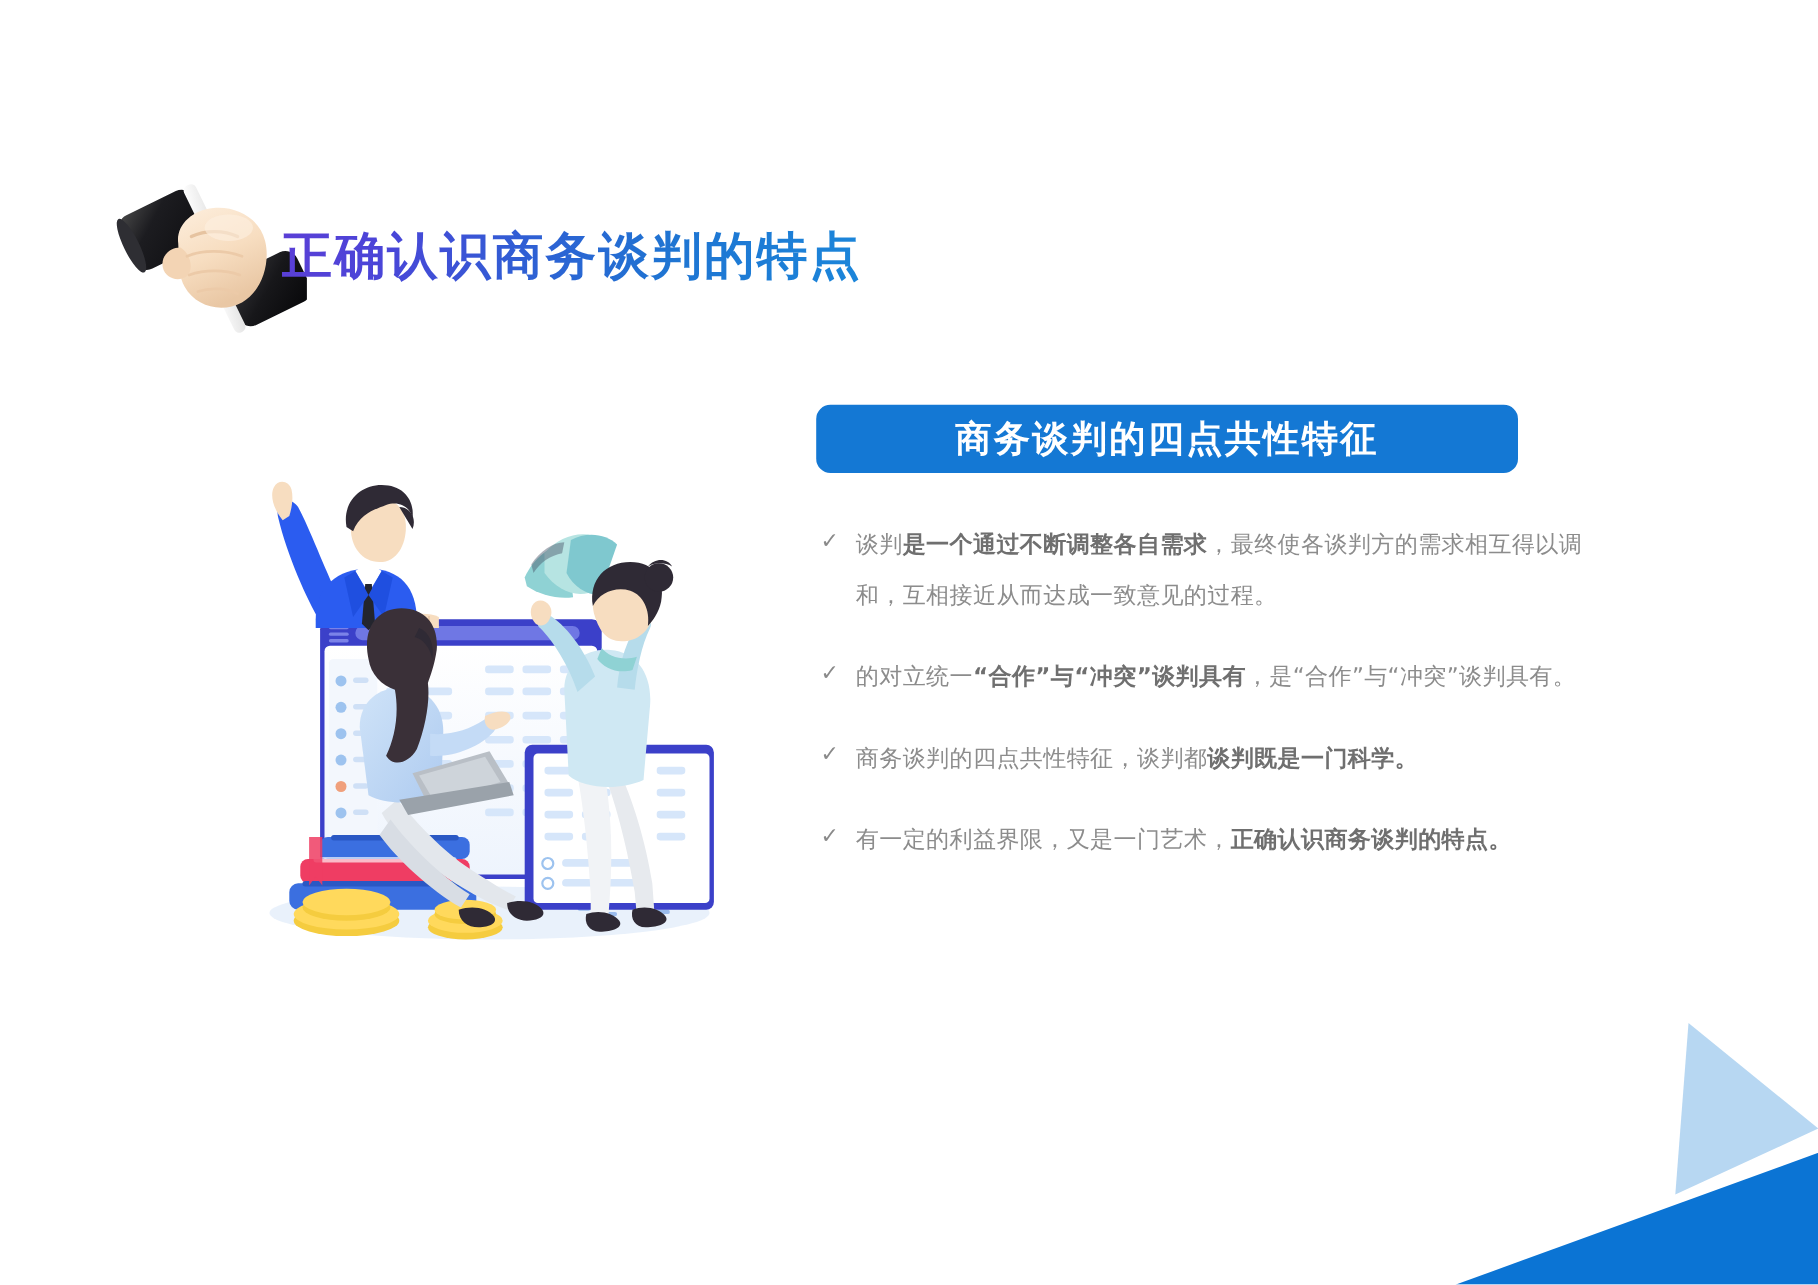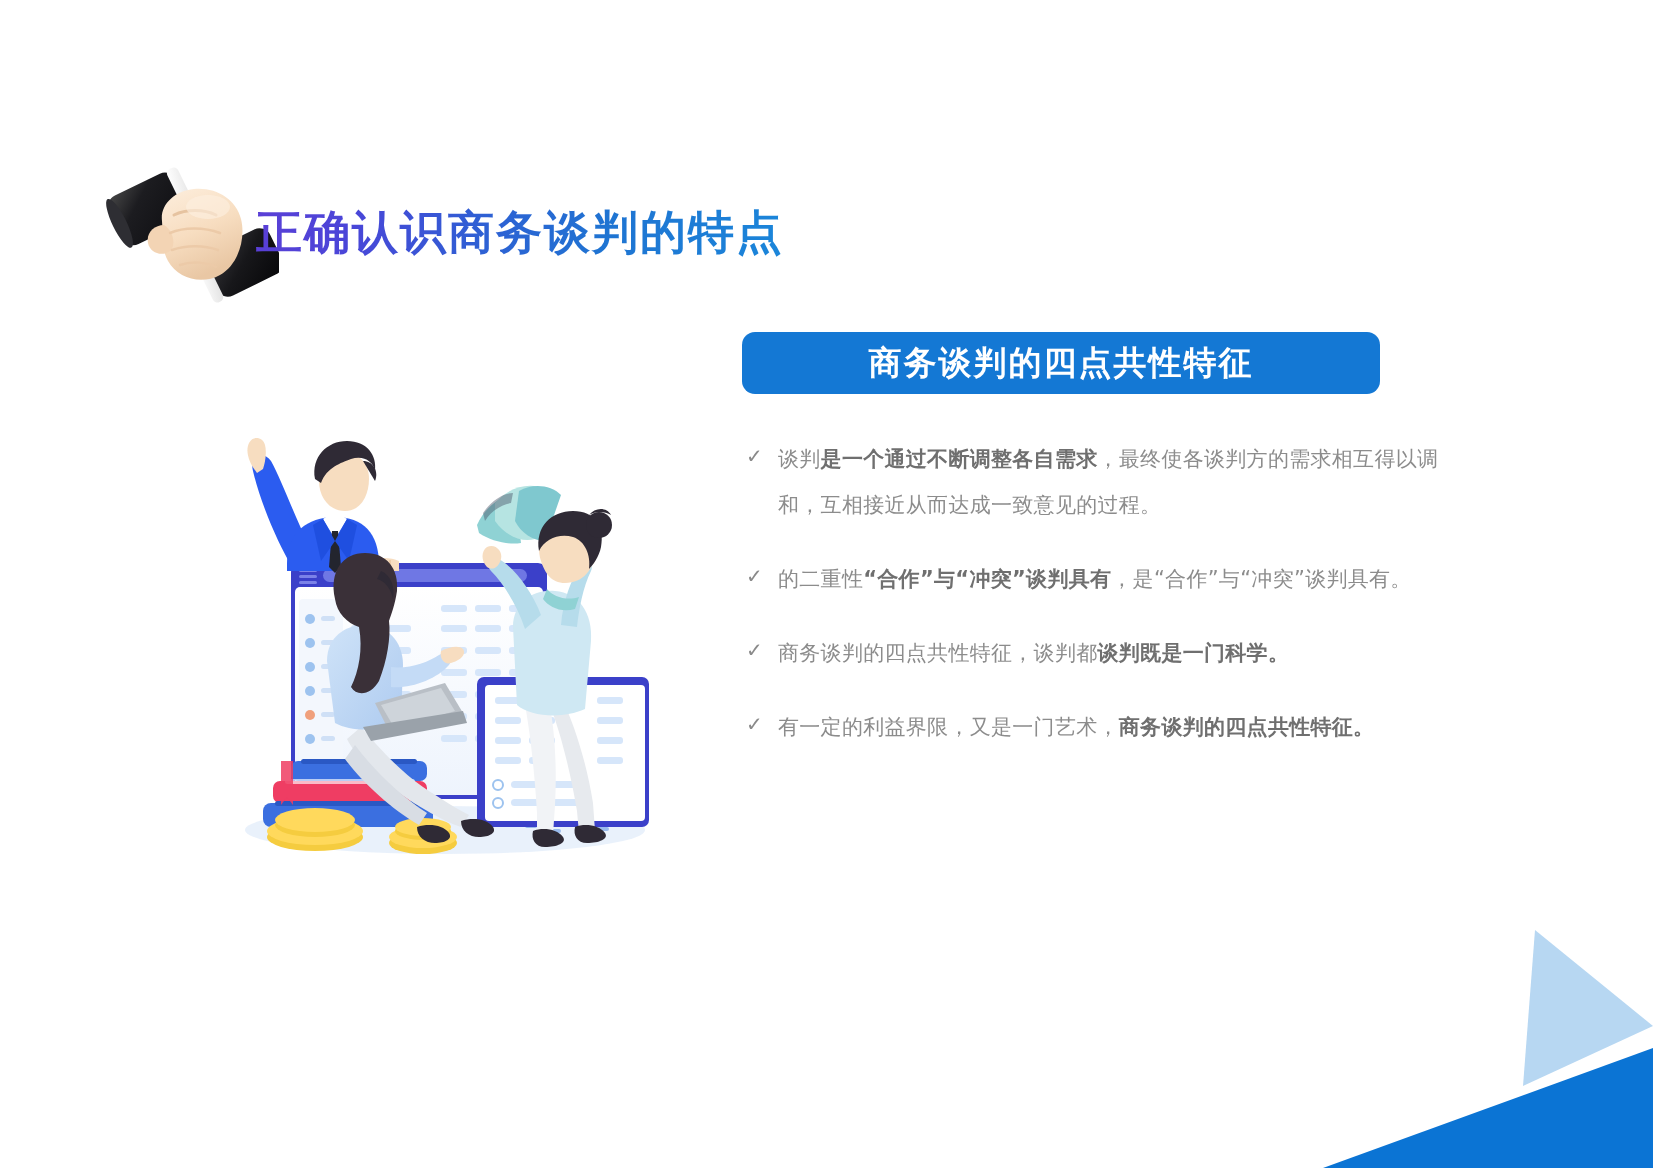--- a/index.html
+++ b/index.html
@@ -62,21 +62,21 @@
     left: 195px;
     top: 375px;
     width: 500px;
     height: 490px;
   }
 
   
   #content-col {
     position: absolute;
     left: 742px;
-    top: 332px;
+    top: 368px;
     width: 700px;
   }
   #feature-banner {
     width: 638px;
     height: 62px;
     border-radius: 13px;
     background: #1478d4;
     display: flex;
     align-items: center;
     justify-content: center;
@@ -421,35 +421,35 @@
       <div class="bullet-item">
         <span class="bullet-check">✓</span>
         <span class="bullet-text">
           <span>谈判</span><b>是一个通过不断调整各自需求</b><span>，最终使各谈判方的需求相互得以调和，互相接近从而达成一致意见的过程。</span>
         </span>
       </div>
 
       <div class="bullet-item">
         <span class="bullet-check">✓</span>
         <span class="bullet-text">
-          <span>的二重性</span><b>“合作”与“冲突”谈判具有</b><span>，是“合作”与“冲突”谈判具有。</span>
+          <span>的对立统一</span><b>“合作”与“冲突”谈判具有</b><span>，是“合作”与“冲突”谈判具有。</span>
         </span>
       </div>
 
       <div class="bullet-item">
         <span class="bullet-check">✓</span>
         <span class="bullet-text">
           <span>商务谈判的四点共性特征，谈判都</span><b>谈判既是一门科学。</b>
         </span>
       </div>
 
       <div class="bullet-item">
         <span class="bullet-check">✓</span>
         <span class="bullet-text">
-          <span>有一定的利益界限，又是一门艺术，</span><b>商务谈判的四点共性特征。</b>
+          <span>有一定的利益界限，又是一门艺术，</span><b>正确认识商务谈判的特点。</b>
         </span>
       </div>
 
     </div>
   </div>
 
   <svg id="corner-deco" viewBox="0 0 330 260">
     <polygon points="212,22 330,118 200,178" fill="#b7d7f2"></polygon>
     <polygon points="0,260 330,140 330,260" fill="#0b74d4"></polygon>
   </svg>

